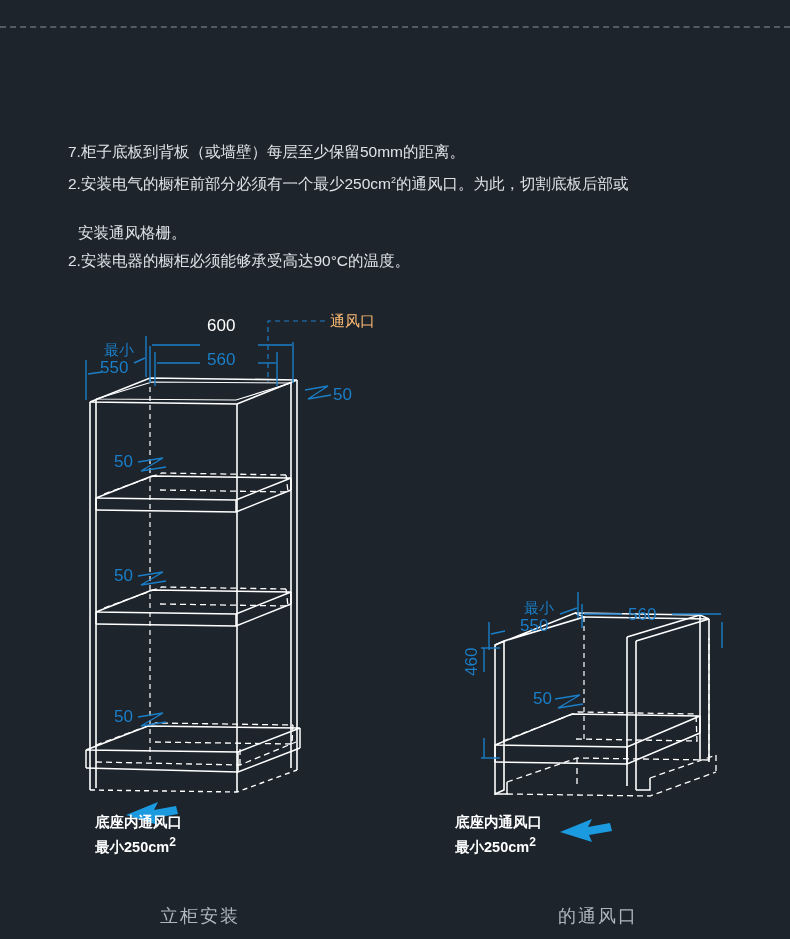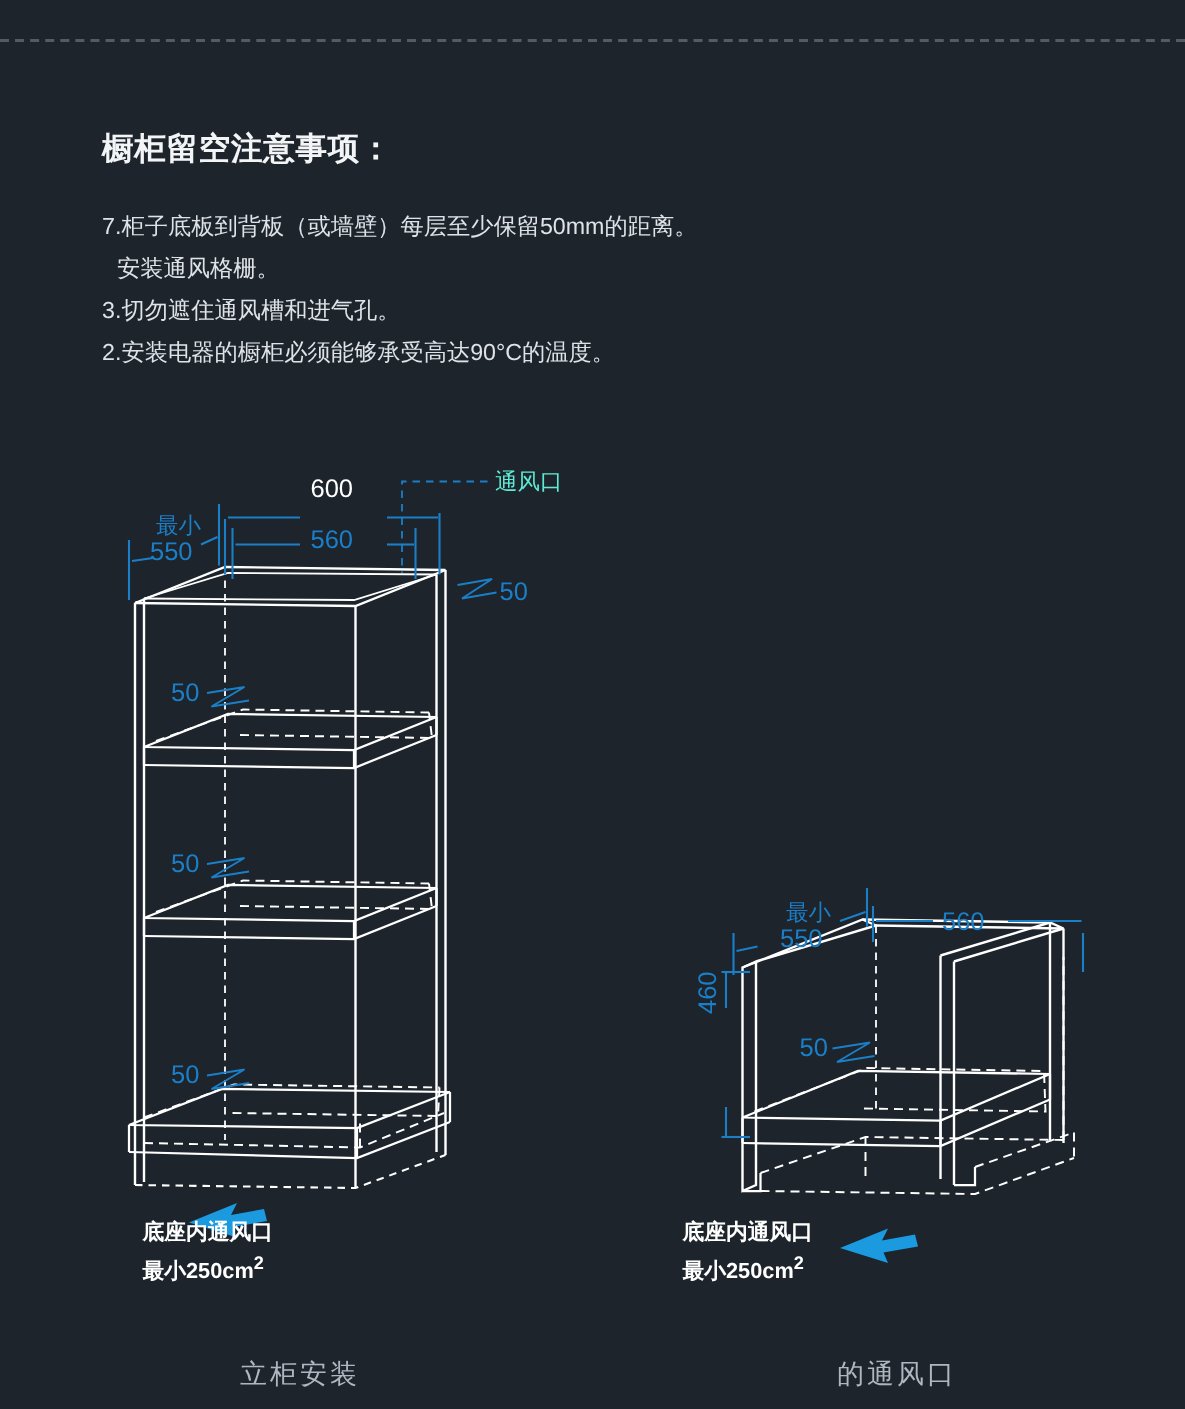--- a/index.html
+++ b/index.html
@@ -39,21 +39,21 @@
     position: absolute;
     left: 68px;
     top: 138px;
     width: 690px;
     color: #dfe3e8;
     font-size: 15.5px;
     line-height: 28px;
   }
   .notes .line { white-space: nowrap; }
   .notes sup { font-size: 9px; vertical-align: super; }
-  .indent { padding-left: 10px; }
+  .indent { padding-left: 10px; margin-top: 21px; }
 
   .caption {
     position: absolute;
     font-size: 18px;
     color: #aeb6bf;
     letter-spacing: 2px;
     margin-top: 24px;
   }
   #caption-left  { left: 160px; top: 880px; }
   #caption-right { left: 558px; top: 880px; }
@@ -61,26 +61,25 @@
   svg { position: absolute; left: 0; top: 0; overflow: visible; }
   .dg-wrap { position: absolute; }
 </style>
 </head>
 <body>
 
 <div id="page">
 
   <div class="top-rule"></div>
 
-  <div class="title">橱柜留空注意事项：</div>
 
   <div class="notes">
     <div class="line">7.柜子底板到背板（或墙壁）每层至少保留50mm的距离。</div>
+    <div class="line"><span>2.安装电气的橱柜前部分必须有一个最少250cm</span><sup>2</sup><span>的通风口。为此，切割底板后部或</span></div>
     <div class="line indent">安装通风格栅。</div>
-    <div class="line">3.切勿遮住通风槽和进气孔。</div>
     <div class="line">2.安装电器的橱柜必须能够承受高达90°C的温度。</div>
   </div>
 
   <svg width="790" height="939">
     <defs>
       <marker id="tick" markerWidth="10" markerHeight="10" refX="5" refY="5" orient="auto">
         <line x1="5" y1="1" x2="5" y2="9" stroke="#1b7fc8" stroke-width="1.4"></line>
       </marker>
     </defs>
 
@@ -172,21 +171,21 @@
 
     <g>
       <path d="M126,815 L158,802 L154,810 L176,806 L178,814 L155,818 L158,825 Z" fill="#1b9ae0"></path>
     </g>
   </svg>
 
   <div class="dg-wrap" style="left:104px; top:341px; color:#1b7fc8; font-size:15px;">最小</div>
   <div class="dg-wrap" style="left:100px; top:358px; color:#1b7fc8; font-size:17px;">550</div>
   <div class="dg-wrap" style="left:207px; top:316px; color:#ffffff; font-size:17px;">600</div>
   <div class="dg-wrap" style="left:207px; top:350px; color:#1b7fc8; font-size:17px;">560</div>
-  <div class="dg-wrap" style="left:330px; top:312px; color:#5eead4; font-size:15px;">通风口</div>
+  <div class="dg-wrap" style="left:330px; top:312px; color:#fdba74; font-size:15px;">通风口</div>
   <div class="dg-wrap" style="left:333px; top:385px; color:#1b7fc8; font-size:17px;">50</div>
   <div class="dg-wrap" style="left:114px; top:452px; color:#1b7fc8; font-size:17px;">50</div>
   <div class="dg-wrap" style="left:114px; top:566px; color:#1b7fc8; font-size:17px;">50</div>
   <div class="dg-wrap" style="left:114px; top:707px; color:#1b7fc8; font-size:17px;">50</div>
   <div class="dg-wrap" style="left:95px; top:812px; color:#ffffff; font-size:14.5px; font-weight:bold; line-height:20px;">
     <div>底座内通风口</div>
     <div><span>最小250cm</span><sup>2</sup></div>
   </div>
 
   <svg width="790" height="939">

